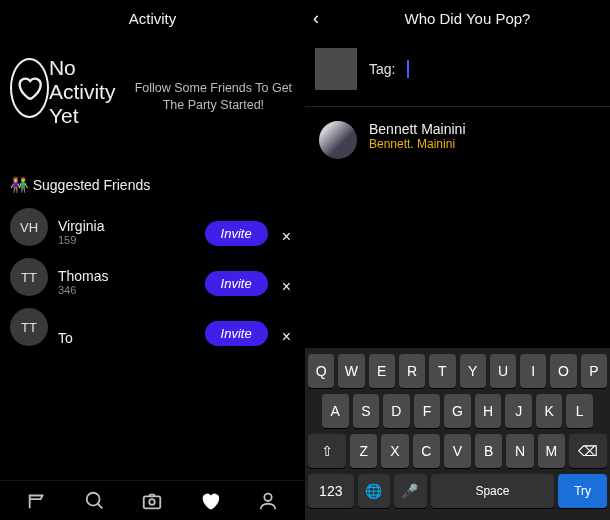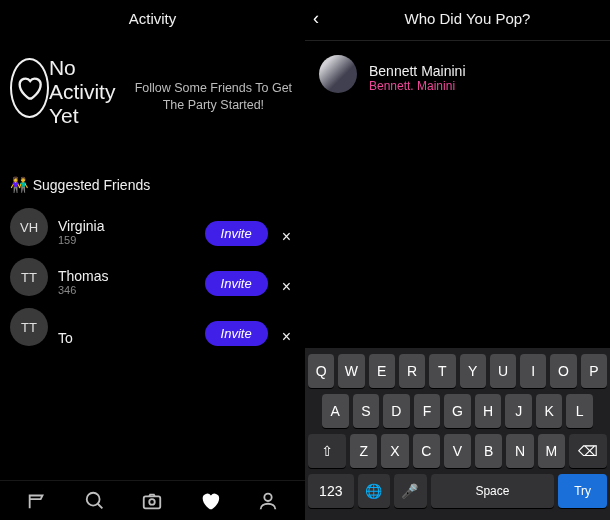--- a/index.html
+++ b/index.html
@@ -35,25 +35,25 @@
   .nav-item svg { width: 22px; height: 22px; }
   .nav-item.active svg { fill: #fff; }
   
   .tag-section { display: flex; align-items: center; padding: 12px 10px; gap: 12px; }
   .photo-thumb { width: 42px; height: 42px; background: #4a4a48; flex-shrink: 0; }
   .tag-label { color: #e0e0e0; font-size: 14px; }
   .tag-input { background: transparent; border: none; color: #fff; font-size: 14px; width: 100px; outline: none; border-left: 2px solid #4060ff; padding-left: 2px; height: 18px; }
   
   .divider { height: 1px; background: #222; margin: 4px 0; }
   
-  .user-row { display: flex; align-items: flex-end; padding: 10px 14px; gap: 12px; text-decoration: underline; }
+  .user-row { display: flex; align-items: flex-start; padding: 10px 14px; gap: 12px; text-decoration: underline; }
   .user-avatar { width: 38px; height: 38px; border-radius: 50%; background: #555; overflow: hidden; flex-shrink: 0; }
   .user-avatar-inner { width: 100%; height: 100%; background: linear-gradient(135deg, #d0d0d5 20%, #404050 60%); }
   .user-info-name { color: #f0f0f0; font-size: 14px; }
-  .user-info-sub { color: #ec4899; font-size: 12px; }
+  .user-info-sub { color: #eab308; font-size: 12px; }
   
   .keyboard { margin-top: auto; background: #202022; padding: 6px 3px; }
   .kb-row { display: flex; justify-content: center; gap: 4px; margin-bottom: 6px; }
   .kb-key { background: #4a4a4c; color: #fff; border-radius: 4px; height: 34px; min-width: 25px; flex: 1; display: flex; align-items: center; justify-content: center; font-size: 14px; cursor: pointer; box-shadow: 0 1px 0 #000; }
   .kb-key.dark { background: #333335; }
   .kb-key.wide { flex: 1.4; }
   .kb-key.space { flex: 3.8; font-size: 12px; }
   .kb-key.try-btn { background: #1a6fd8; flex: 1.5; font-size: 12px; }
   .kb-row.row2 { padding: 0 14px; }
 </style>
@@ -140,20 +140,25 @@
       </div>
   </div>
 </div>
 
 <div class="right-screen">
   <div class="header-right">
     <div class="back-btn">‹</div>
     <div class="header-right-title">Who Did You Pop?</div>
   </div>
 
+  <div class="tag-section">
+    <div class="photo-thumb"></div>
+    <span class="tag-label">Tag:</span>
+    <input class="tag-input" value="" style="">
+  </div>
 
   <div class="divider"></div>
 
   <div class="user-row">
     <div class="user-avatar">
         <div class="user-avatar-inner"></div>
       </div>
     <div>
       <div class="user-info-name">Bennett Mainini</div>
       <div class="user-info-sub">Bennett. Mainini</div>

